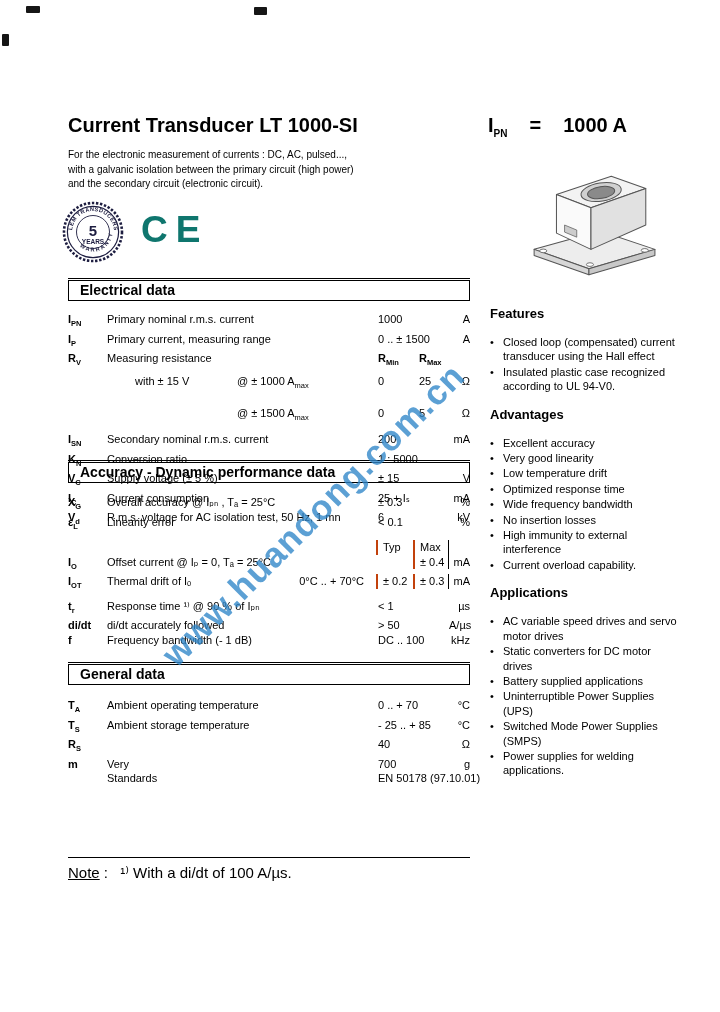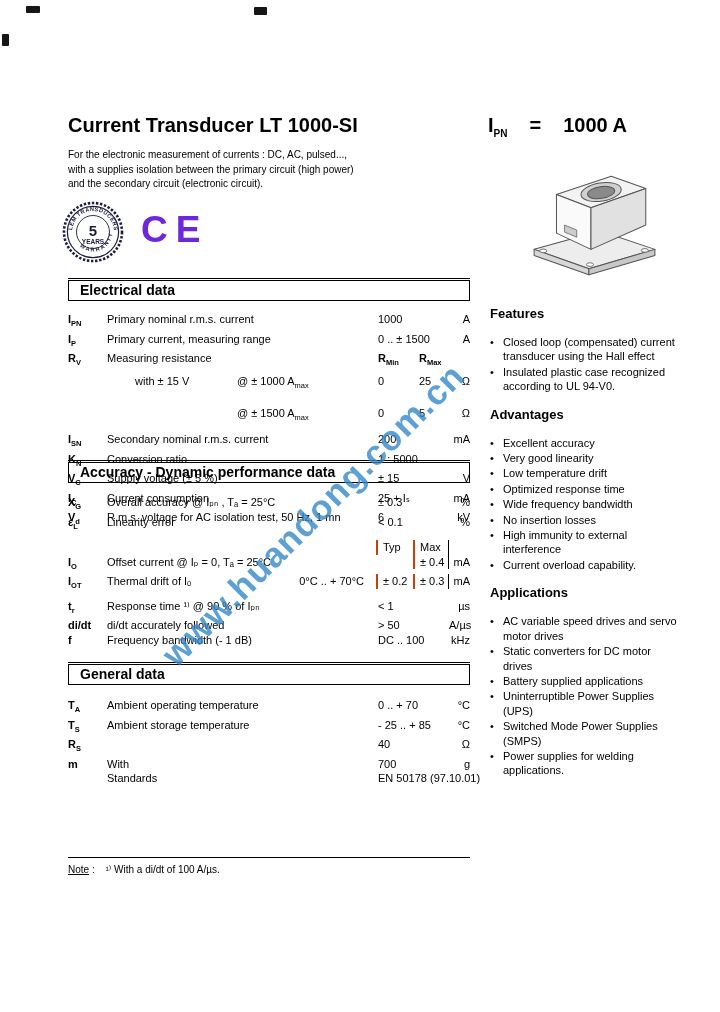--- a/index.html
+++ b/index.html
@@ -17,21 +17,21 @@
     z-index:40; pointer-events:none;
   }
 
   .title { position:absolute; left:68px; top:114px; font-size:20px; font-weight:bold; }
   .ipn { position:absolute; left:488px; top:114px; display:flex; gap:22px; font-size:20px; font-weight:bold; }
   .ipn sub { font-size:10px; }
 
   .desc-block { position:absolute; left:68px; top:148px; font-size:10px; line-height:14.6px; }
 
   .seal { position:absolute; left:62px; top:201px; }
-  .ce { position:absolute; left:141px; top:209px; font-size:37px; font-weight:bold; letter-spacing:8px; color:#6d28d9; }
+  .ce { position:absolute; left:141px; top:209px; font-size:37px; font-weight:bold; letter-spacing:8px; color:#0f766e; }
 
   .product { position:absolute; left:526px; top:164px; }
 
   .sec { position:absolute; left:68px; width:402px; }
   .sec-el { top:278px; }
   .sec-acc { top:460px; }
   .sec-gen { top:662px; }
   .sec-rule { border-top:1.5px solid #000; height:2px; }
   .sec-head { border:1.5px solid #000; font-size:14px; font-weight:bold; padding:1px 0 2px 11px; }
 
@@ -49,21 +49,21 @@
   .c-val1 { padding-left:2px; white-space:nowrap; }
   .c-val2 { padding-left:6px; white-space:nowrap; }
   .v2 { grid-column:3/5; padding-left:2px; white-space:nowrap; }
   .c-unit { text-align:right; white-space:nowrap; }
   .hdr { font-weight:bold; }
   .vb { border-left:2px solid #c2410c; padding-left:5px; }
   .vbr { border-right:1px solid #000; }
   .range { margin-left:auto; padding-right:12px; }
   .mt1 { margin-top:13px; } .mt3 { margin-top:3px; } .mt5 { margin-top:5px; } .mt6 { margin-top:6px; }
 
-  .note { position:absolute; left:68px; top:857px; width:402px; font-size:10px; }
+  .note { position:absolute; left:68px; top:857px; width:402px; font-size:15px; }
   .note-rule { border-top:1px solid #000; margin-bottom:6px; }
   .note-label { text-decoration:underline; }
   .note-text { padding-left:8px; }
 
   .rightcol { position:absolute; left:490px; top:306px; width:192px; font-size:11px; }
   .rightcol h2 { font-size:13px; font-weight:bold; margin:0 0 14px 0; }
   .grp + .grp { margin-top:13px; }
   .rightcol ul { list-style:none; }
   .rightcol li { display:flex; gap:6px; line-height:14.4px; margin-bottom:1px; }
   .blt { flex:0 0 7px; }
@@ -81,21 +81,21 @@
 
   <h1 class="title">Current Transducer LT 1000-SI</h1>
   <div class="ipn">
     <span><span>I</span><sub>PN</sub></span>
     <span>=</span>
     <span>1000 A</span>
   </div>
 
   <div class="desc-block">
     <div>For the electronic measurement of currents : DC, AC, pulsed...,</div>
-    <div>with a supplies isolation between the primary circuit (high power)</div>
+    <div>with a galvanic isolation between the primary circuit (high power)</div>
     <div>and the secondary circuit (electronic circuit).</div>
   </div>
 
   <svg class="seal" width="62" height="62" viewBox="0 0 62 62">
     <circle cx="31" cy="31" r="29" fill="none" stroke="#1d1d40" stroke-width="2.6" stroke-dasharray="2.4 1.7"></circle>
     <circle cx="31" cy="31" r="25.6" fill="none" stroke="#1d1d40" stroke-width="1.2"></circle>
     <circle cx="31" cy="31" r="16.5" fill="none" stroke="#1d1d40" stroke-width="0.9"></circle>
     <defs>
       <path id="sealTop" d="M 10,31 A 21,21 0 0 1 52,31"></path>
       <path id="sealBot" d="M 11.5,31 A 19.5,19.5 0 0 0 50.5,31"></path>
@@ -303,21 +303,21 @@
       </div>
 
       <div class="trow">
         <span class="c-sym"><span>R</span><sub class="sb">S</sub></span>
         <span class="v2">40</span>
         <span class="c-unit">Ω</span>
       </div>
 
       <div class="trow">
         <span class="c-sym"><span>m</span></span>
-        <span class="c-desc">With</span>
+        <span class="c-desc">Very</span>
         <span class="v2">700</span>
         <span class="c-unit">g</span>
       </div>
 
       <div class="trow">
         <span class="c-sym"></span>
         <span class="c-desc">Standards</span>
         <span class="v2">EN 50178 (97.10.01)</span>
         <span class="c-unit"></span>
       </div>

